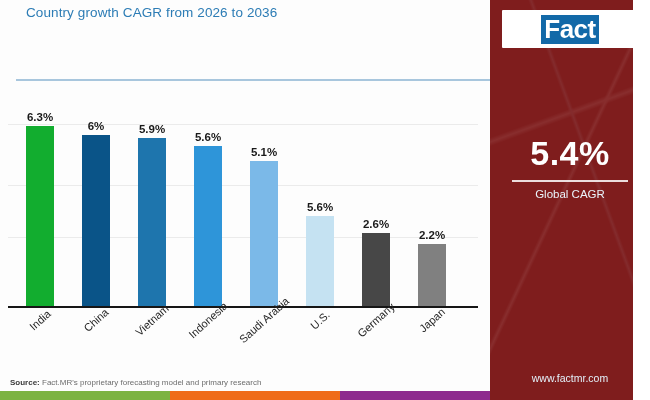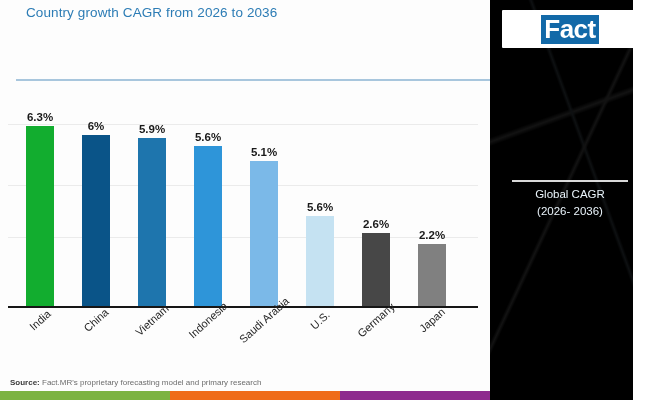--- a/index.html
+++ b/index.html
@@ -157,21 +157,21 @@
     display: flex;
   }
   .strip-seg { height: 100%; }
 
   
   #right-panel {
     position: absolute;
     left: 490px; top: 0;
     width: 143px;
     height: 400px;
-    background: #000000;
+    background: #7f1d1d;
     overflow: hidden;
   }
   #panel-texture {
     position: absolute;
     left: 0; top: 0;
     width: 160px; height: 400px;
     opacity: 0.07;
     background:
       linear-gradient(115deg, transparent 46%, #ffffff 47%, transparent 48%),
       linear-gradient(70deg, transparent 60%, #bfe0f5 61%, transparent 62%),
@@ -345,18 +345,19 @@
 
   <div id="right-panel">
     <div id="panel-texture"></div>
 
     <div id="logo-box">
       <div id="logo-inner">
         <span id="logo-fact">Fact</span>
       </div>
     </div>
 
+    <div id="global-value">5.4%</div>
     <div id="panel-divider"></div>
     <div id="global-label">Global CAGR</div>
-    <div id="global-period">(2026- 2036)</div>
+    <div id="panel-url">www.factmr.com</div>
   </div>
 
 </div>
 
 </body></html>

